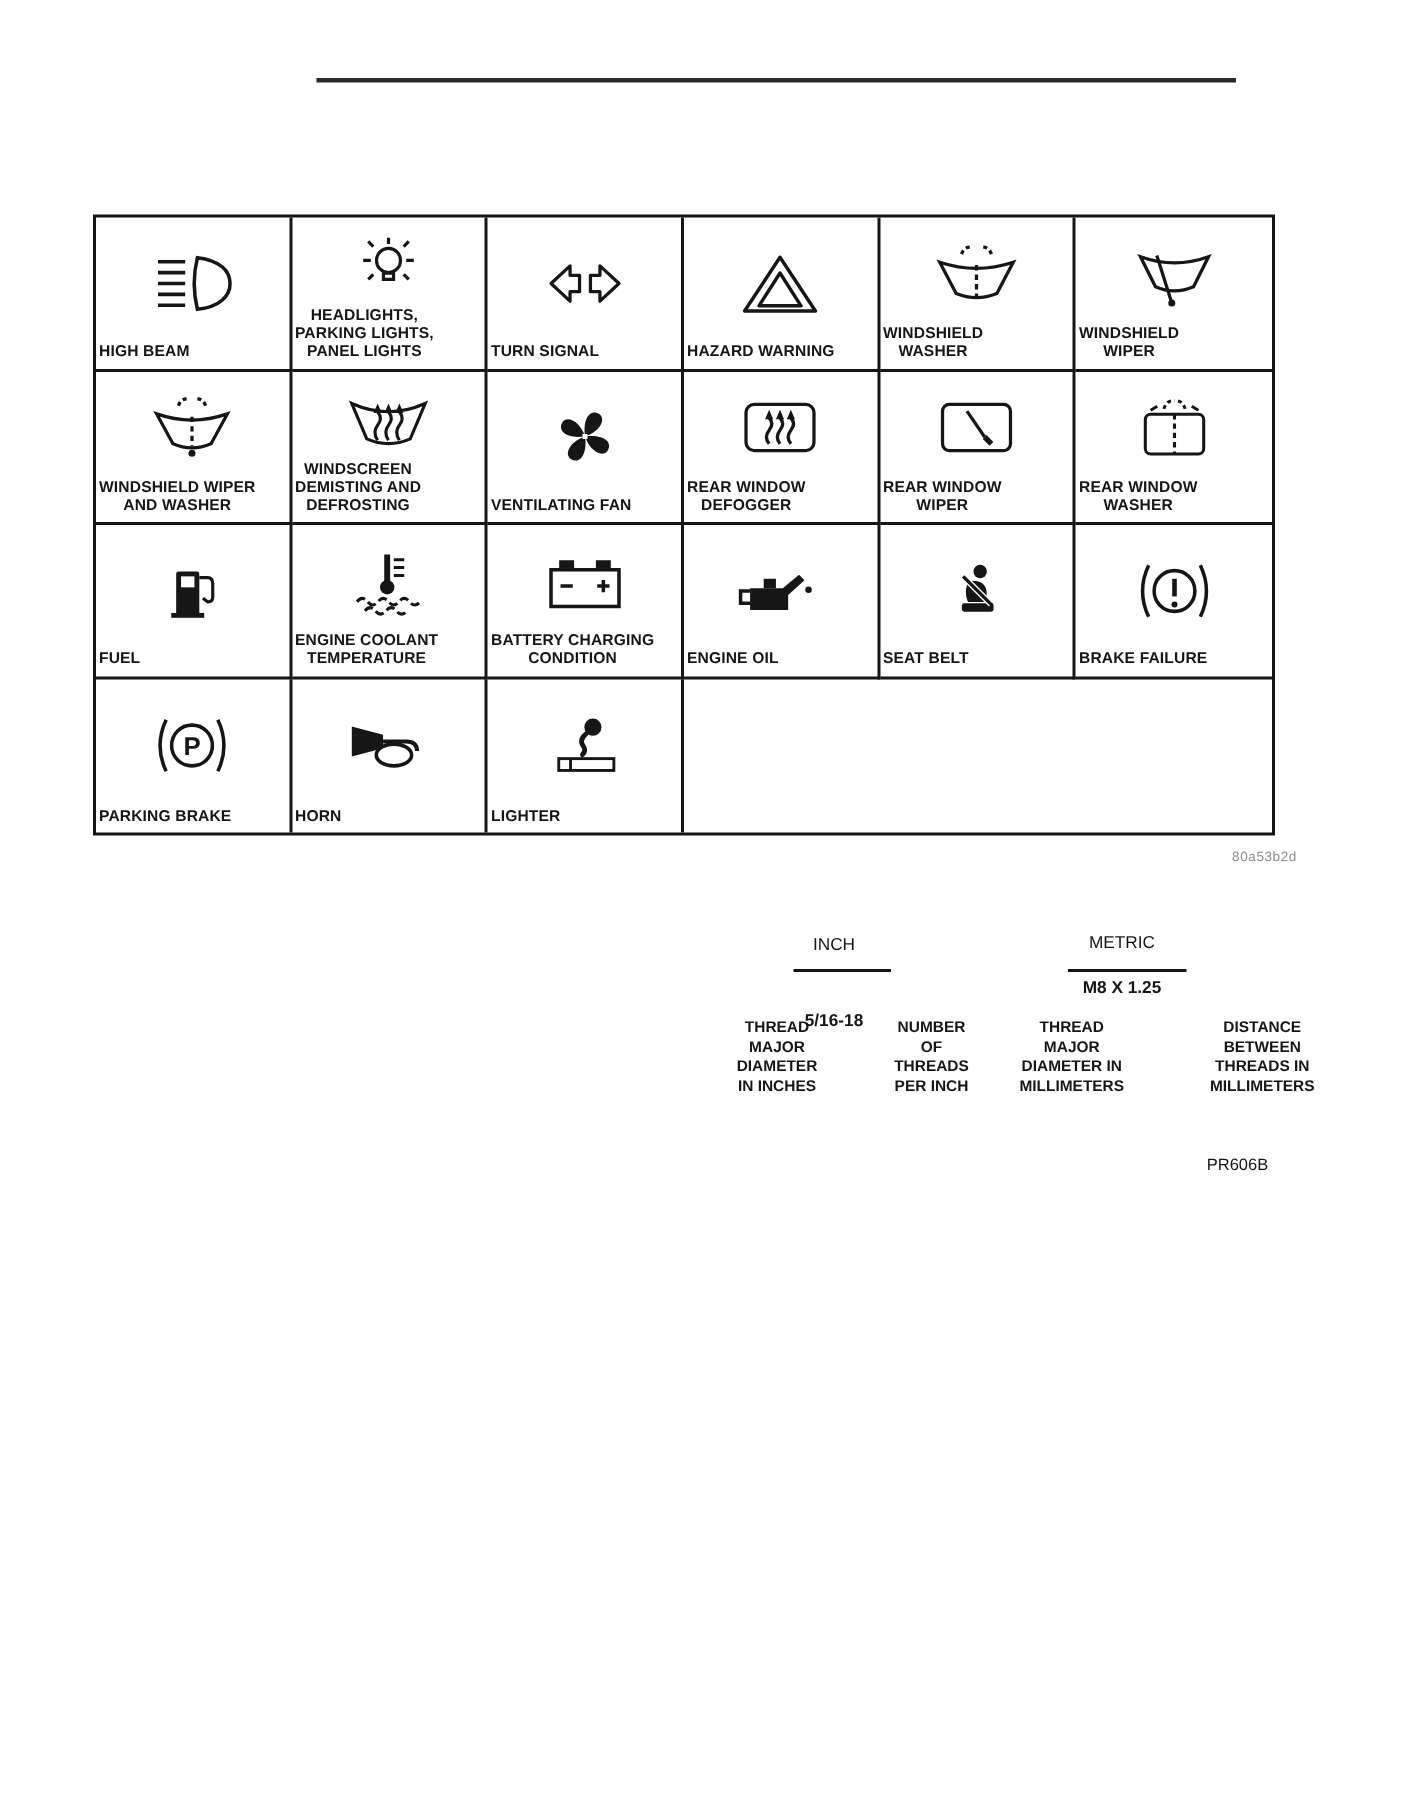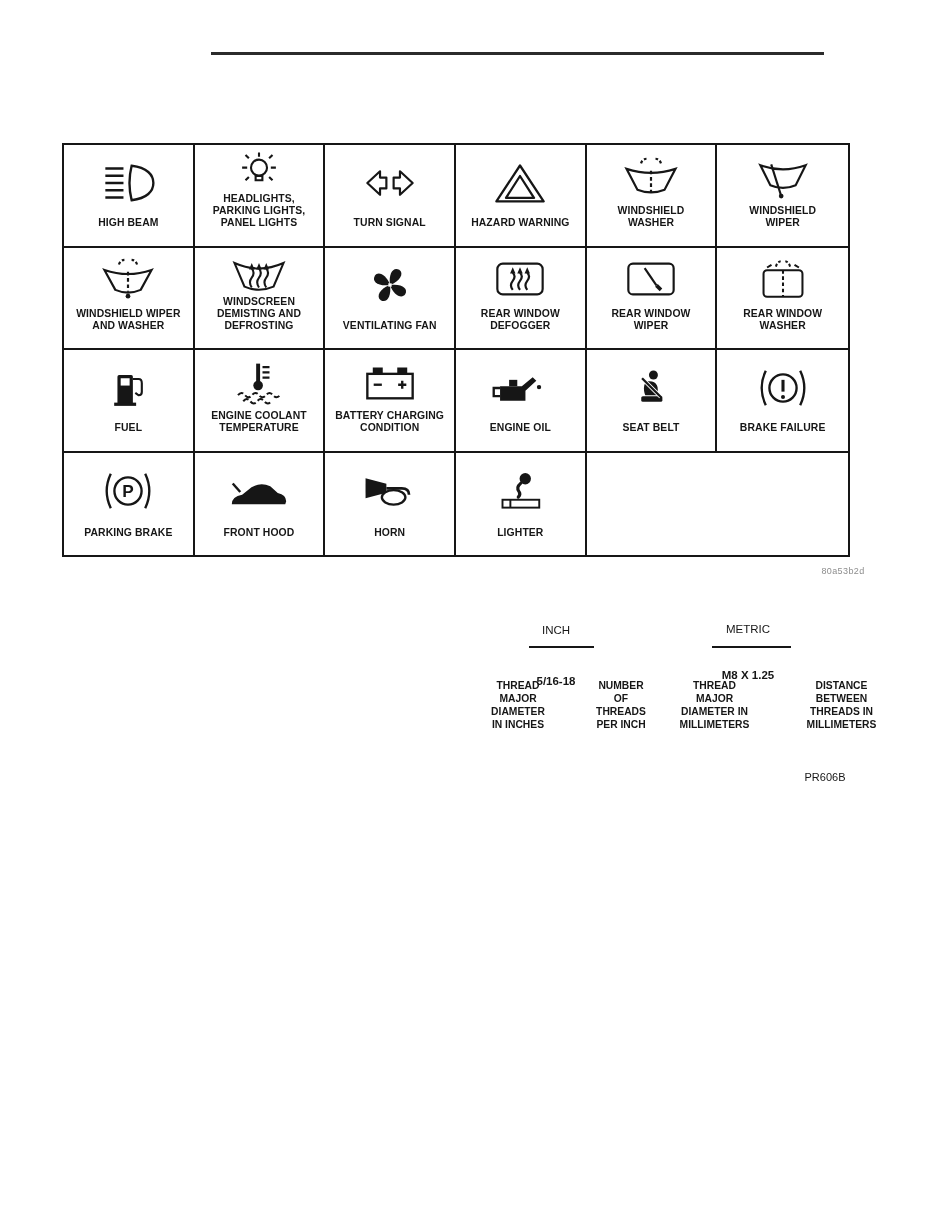--- a/index.html
+++ b/index.html
@@ -4,22 +4,22 @@
 <style>
   html,body{margin:0;padding:0;background:#fff;}
   .page{position:relative;width:935px;height:1210px;background:#fff;overflow:hidden;
         font-family:"Liberation Sans",sans-serif;color:#161616;}
   .top-rule{position:absolute;left:211px;top:52px;width:613px;height:3px;background:#2b2b2b;}
 
   .symbols{position:absolute;left:62px;top:143px;width:788px;height:414px;
            display:grid;grid-template-columns:repeat(6,1fr);grid-template-rows:repeat(4,1fr);
            border:2px solid #161616;box-sizing:border-box;}
   .cell{border-right:2px solid #161616;border-bottom:2px solid #161616;box-sizing:border-box;
-        display:flex;flex-direction:column;align-items:center;justify-content:flex-end;
-        padding:3px 2px 16px;}
+        display:flex;flex-direction:column;align-items:flex-start;justify-content:flex-end;
+        padding:3px 2px 4px;}
   .cell:nth-child(6n){border-right:none;}
   .cell:nth-child(n+19){border-bottom:none;}
   .icon-wrap{flex:1 1 auto;display:flex;align-items:center;justify-content:center;width:100%;}
   .cell-label{font-size:10.4px;font-weight:bold;line-height:1.16;text-align:center;
               white-space:pre-line;letter-spacing:.1px;}
   svg{display:block;}
 
   .fig-code{position:absolute;left:800px;top:566px;width:86px;text-align:center;
             font-size:9px;color:#8d8d8d;letter-spacing:.4px;}
 
@@ -28,21 +28,21 @@
   .t-underline{position:absolute;height:2px;background:#161616;}
   .t-label{position:absolute;font-size:10.3px;font-weight:bold;line-height:1.25;
            text-align:center;white-space:pre-line;}
   #inch-heading{left:480px;top:624px;width:152px;}
   #inch-underline{left:529px;top:646px;width:65px;}
   #inch-spec{left:480px;top:675px;width:152px;}
   #inch-label-1{left:474px;top:680px;width:88px;}
   #inch-label-2{left:577px;top:680px;width:88px;}
   #metric-heading{left:672px;top:623px;width:152px;}
   #metric-underline{left:712px;top:646px;width:79px;}
-  #metric-spec{left:672px;top:669px;width:152px;}
+  #metric-spec{left:672px;top:653px;width:152px;}
   #metric-label-1{left:666px;top:680px;width:97px;}
   #metric-label-2{left:795px;top:680px;width:93px;}
   .pr-code{position:absolute;left:790px;top:771px;width:70px;text-align:center;
            font-size:11px;font-weight:normal;}
 </style>
 </head>
 <body>
 
 <div class="page">
 
@@ -283,29 +283,20 @@
         <svg width="58" height="44" viewBox="0 0 64 48" fill="none" stroke="#161616" stroke-width="2.6">
           <circle cx="32" cy="24" r="15"></circle>
           <path d="M13 5 Q4 24 13 43"></path>
           <path d="M51 5 Q60 24 51 43"></path>
           <text x="32" y="31" text-anchor="middle" font-size="19" font-weight="bold" fill="#161616" stroke="none" font-family="Liberation Sans, sans-serif">P</text>
         </svg>
       </div>
       <div class="cell-label">PARKING BRAKE</div>
     </div>
 
-    <div class="cell">
-      <div class="icon-wrap">
-        <svg width="60" height="38" viewBox="0 0 64 40">
-          <path d="M3 34 Q3 26 14 24 L24 16 Q34 10 44 15 L52 22 Q61 24 61 31 L60 34 Z" fill="#161616"></path>
-          <path d="M12 21 L4 12" stroke="#161616" stroke-width="2.6" fill="none"></path>
-        </svg>
-      </div>
-      <div class="cell-label">FRONT HOOD</div>
-    </div>
 
 
     <div class="cell">
       <div class="icon-wrap">
         <svg width="58" height="40" viewBox="0 0 64 44">
           <path d="M5 8 V30 L28 24 V14 Z" fill="#161616"></path>
           <path d="M28 19 H45 Q53 19 53 26" fill="none" stroke="#161616" stroke-width="3"></path>
           <ellipse cx="36" cy="29" rx="13" ry="8" fill="none" stroke="#161616" stroke-width="2.6"></ellipse>
         </svg>
       </div>

